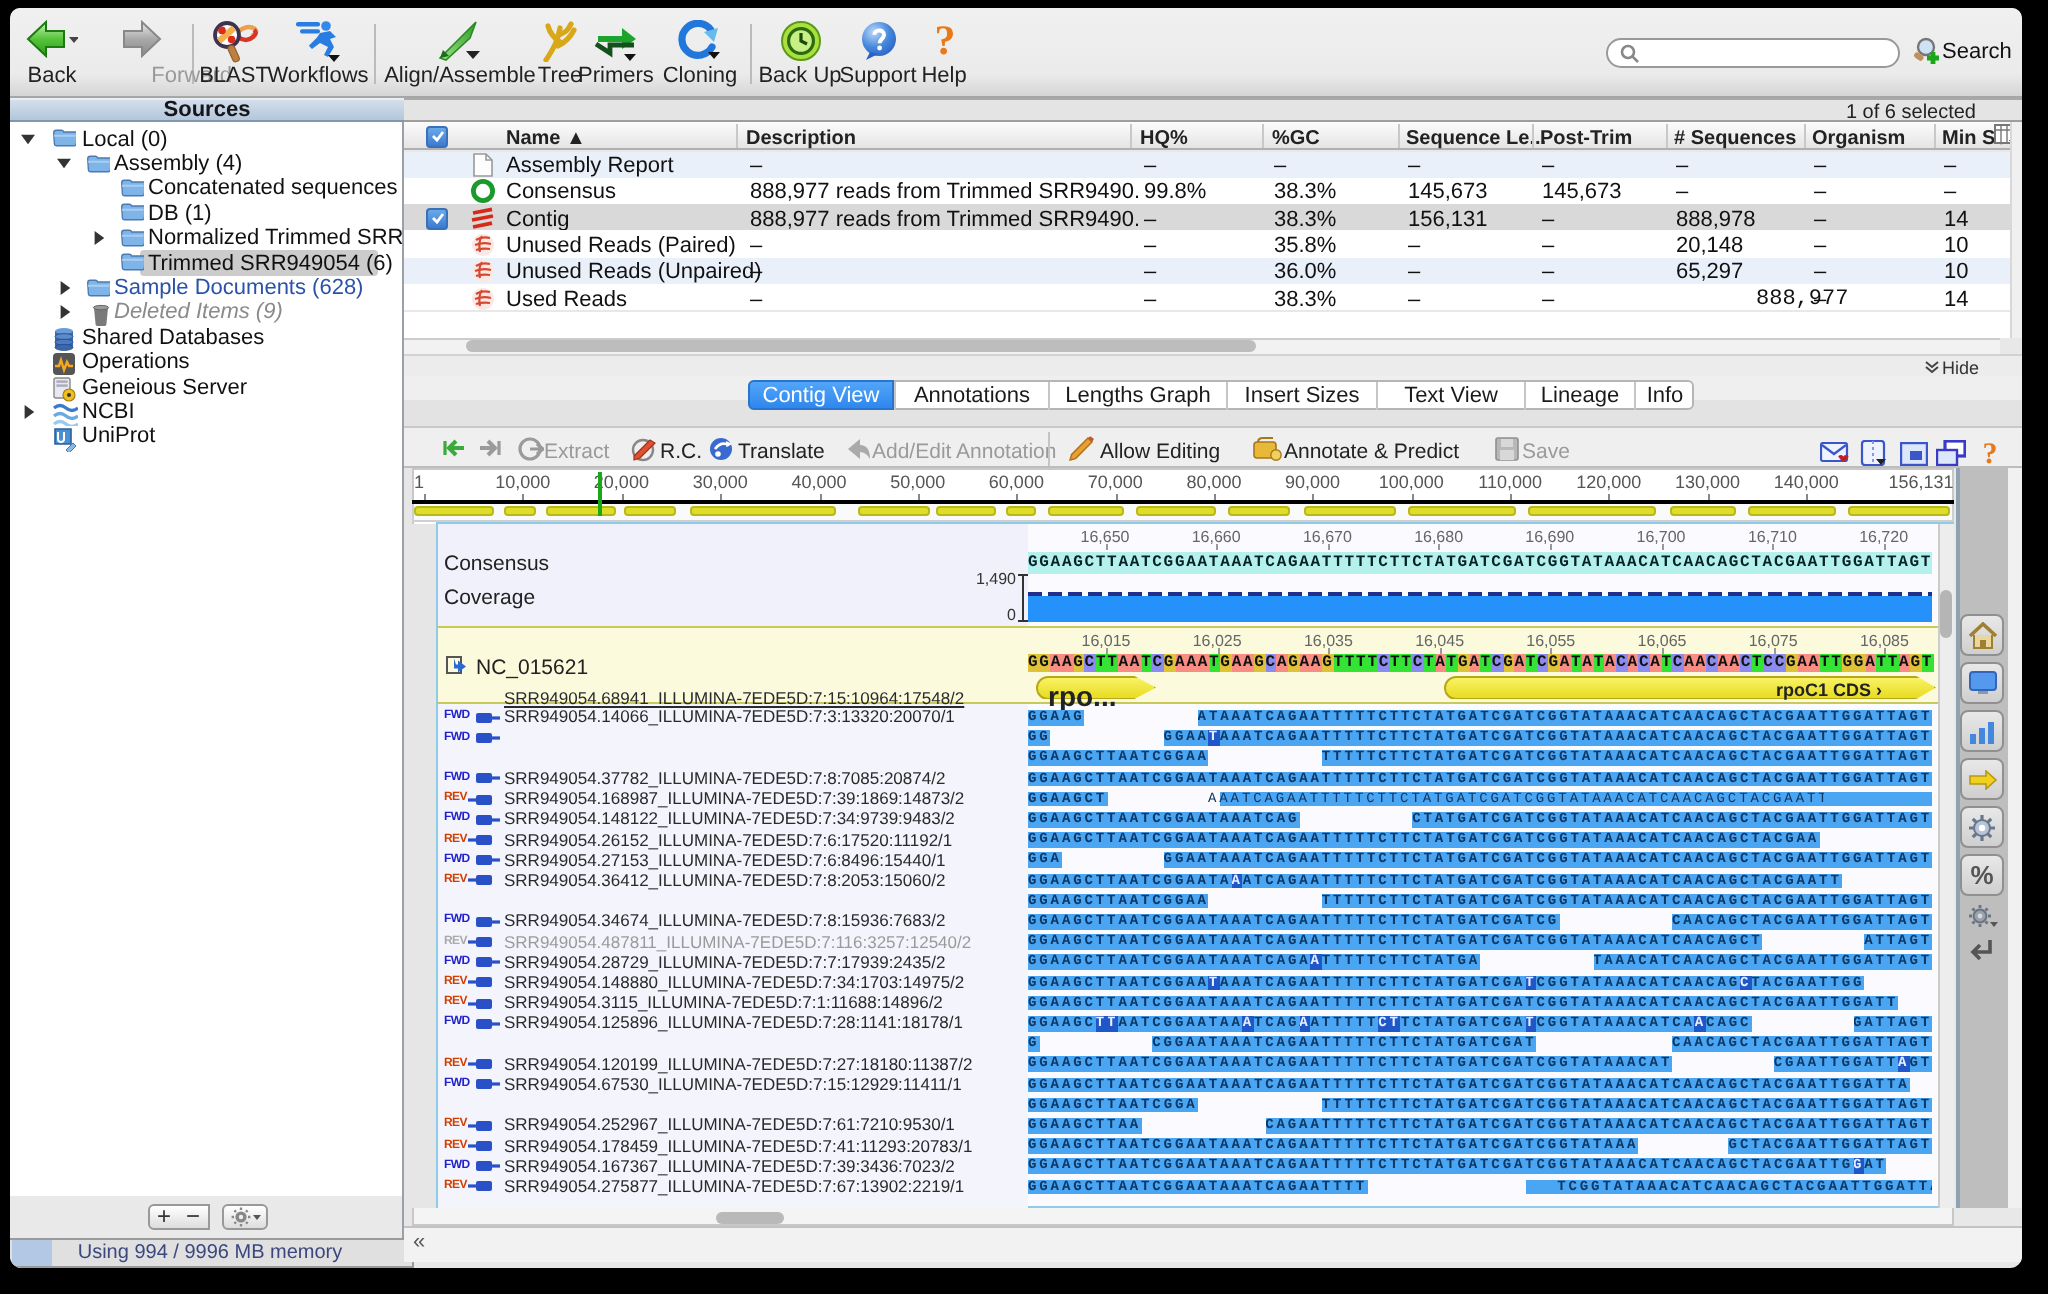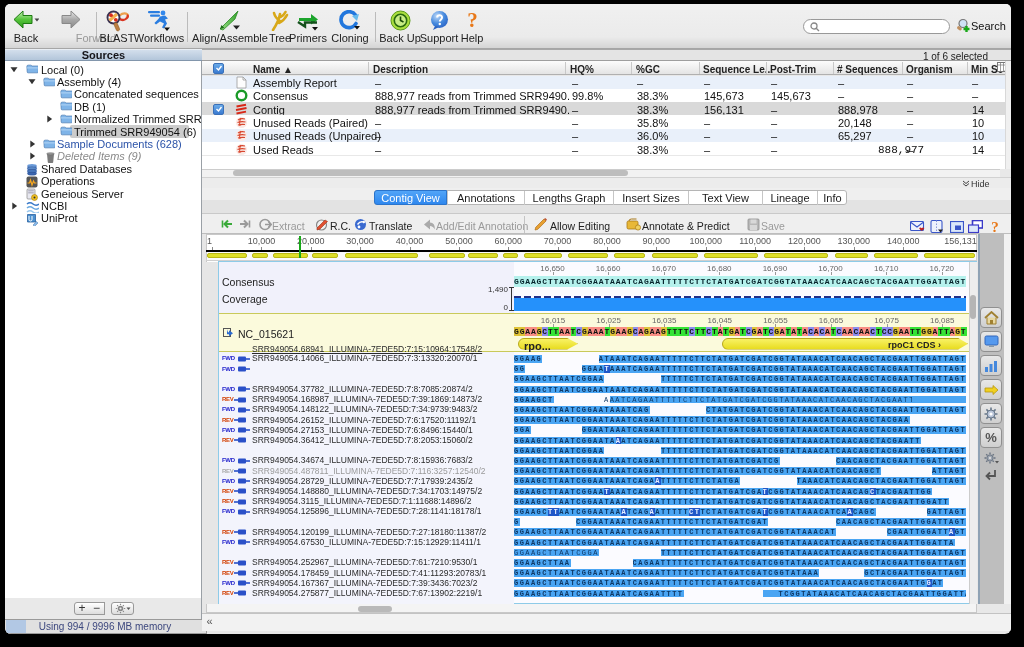--- a/index.html
+++ b/index.html
@@ -674,21 +674,21 @@
     <div class="abs" style="left:750.4px;top:312.0px;width:40.0px;height:8.0px;font-size:8px;color:#666;text-align:center;">16,055</div>
     <div class="abs" style="left:770.4px;top:320.0px;width:1.0px;height:3.0px;background:#999;"></div>
     <div class="abs" style="left:806.0px;top:312.0px;width:40.0px;height:8.0px;font-size:8px;color:#666;text-align:center;">16,065</div>
     <div class="abs" style="left:826.0px;top:320.0px;width:1.0px;height:3.0px;background:#999;"></div>
     <div class="abs" style="left:861.6px;top:312.0px;width:40.0px;height:8.0px;font-size:8px;color:#666;text-align:center;">16,075</div>
     <div class="abs" style="left:881.6px;top:320.0px;width:1.0px;height:3.0px;background:#999;"></div>
     <div class="abs" style="left:917.2px;top:312.0px;width:40.0px;height:8.0px;font-size:8px;color:#666;text-align:center;">16,085</div>
     <div class="abs" style="left:937.2px;top:320.0px;width:1.0px;height:3.0px;background:#999;"></div>
     <div class="abs seqfont" style="left:509.0px;top:322.0px;width:456.0px;height:11.0px;color:#111;font-weight:bold;line-height:11px;"><span style="background:#dfc238;">G</span><span style="background:#dfc238;">G</span><span style="background:#f98d84;">A</span><span style="background:#f98d84;">A</span><span style="background:#dfc238;">G</span><span style="background:#8c8cf0;">C</span><span style="background:#35e335;">T</span><span style="background:#35e335;">T</span><span style="background:#f98d84;">A</span><span style="background:#f98d84;">A</span><span style="background:#35e335;">T</span><span style="background:#8c8cf0;">C</span><span style="background:#dfc238;">G</span><span style="background:#f98d84;">A</span><span style="background:#f98d84;">A</span><span style="background:#f98d84;">A</span><span style="background:#35e335;">T</span><span style="background:#dfc238;">G</span><span style="background:#f98d84;">A</span><span style="background:#f98d84;">A</span><span style="background:#dfc238;">G</span><span style="background:#8c8cf0;">C</span><span style="background:#f98d84;">A</span><span style="background:#dfc238;">G</span><span style="background:#f98d84;">A</span><span style="background:#f98d84;">A</span><span style="background:#dfc238;">G</span><span style="background:#35e335;">T</span><span style="background:#35e335;">T</span><span style="background:#35e335;">T</span><span style="background:#35e335;">T</span><span style="background:#8c8cf0;">C</span><span style="background:#35e335;">T</span><span style="background:#35e335;">T</span><span style="background:#8c8cf0;">C</span><span style="background:#35e335;">T</span><span style="background:#f98d84;">A</span><span style="background:#35e335;">T</span><span style="background:#dfc238;">G</span><span style="background:#f98d84;">A</span><span style="background:#35e335;">T</span><span style="background:#8c8cf0;">C</span><span style="background:#dfc238;">G</span><span style="background:#f98d84;">A</span><span style="background:#35e335;">T</span><span style="background:#8c8cf0;">C</span><span style="background:#dfc238;">G</span><span style="background:#f98d84;">A</span><span style="background:#35e335;">T</span><span style="background:#f98d84;">A</span><span style="background:#35e335;">T</span><span style="background:#f98d84;">A</span><span style="background:#8c8cf0;">C</span><span style="background:#f98d84;">A</span><span style="background:#8c8cf0;">C</span><span style="background:#f98d84;">A</span><span style="background:#35e335;">T</span><span style="background:#8c8cf0;">C</span><span style="background:#f98d84;">A</span><span style="background:#f98d84;">A</span><span style="background:#8c8cf0;">C</span><span style="background:#f98d84;">A</span><span style="background:#f98d84;">A</span><span style="background:#8c8cf0;">C</span><span style="background:#35e335;">T</span><span style="background:#8c8cf0;">C</span><span style="background:#8c8cf0;">C</span><span style="background:#dfc238;">G</span><span style="background:#f98d84;">A</span><span style="background:#f98d84;">A</span><span style="background:#35e335;">T</span><span style="background:#35e335;">T</span><span style="background:#dfc238;">G</span><span style="background:#dfc238;">G</span><span style="background:#f98d84;">A</span><span style="background:#35e335;">T</span><span style="background:#35e335;">T</span><span style="background:#f98d84;">A</span><span style="background:#dfc238;">G</span><span style="background:#35e335;">T</span></div>
     <div class="abs" style="left:513.0px;top:334.0px;width:60.0px;height:11.5px;background:linear-gradient(#f8f265,#e8dc20);border:1px solid #b8a818;border-radius:6px 0 0 6px;clip-path:polygon(0 0,82% 0,100% 50%,82% 100%,0 100%);"></div>
-    <div class="abs" style="left:519.0px;top:335.5px;width:40.0px;height:9.0px;font-size:11px;font-weight:bold;color:#222;">rpo...</div>
+    <div class="abs" style="left:519.0px;top:335.5px;width:40.0px;height:9.0px;font-size:14px;font-weight:bold;color:#222;">rpo...</div>
     <div class="abs" style="left:717.0px;top:334.0px;width:246.0px;height:11.5px;background:linear-gradient(#f8f265,#e8dc20);border:1px solid #b8a818;border-radius:6px 0 0 6px;clip-path:polygon(0 0,96% 0,100% 50%,96% 100%,0 100%);"></div>
     <div class="abs" style="left:883.0px;top:335.5px;width:80.0px;height:9.0px;font-size:9px;font-weight:bold;color:#222;">rpoC1 CDS ›</div>
     <div class="abs" style="left:217.0px;top:351.3px;width:15.0px;height:7.0px;font-size:6px;font-weight:bold;color:#2222cc;font-stretch:condensed;line-height:7px;letter-spacing:-0.3px;">FWD</div>
     <div class="abs" style="left:232.0px;top:351.8px;width:13.0px;height:6.0px;">
       <svg width="13" height="6" viewBox="0 0 13 6">
         <rect x="1" y="0.5" width="8" height="5" rx="1" fill="#2a50c8"></rect>
         <rect x="9" y="2.2" width="4" height="1.6" fill="#2a50c8"></rect>
       </svg>
     </div>
     <div class="abs" style="left:247.0px;top:350.3px;width:262.0px;height:9.0px;font-size:8.5px;color:#2a2a2a;white-space:nowrap;overflow:hidden;line-height:9px;">SRR949054.14066_ILLUMINA-7EDE5D:7:3:13320:20070/1</div>
@@ -902,21 +902,21 @@
     <div class="abs" style="left:232.0px;top:535.4px;width:13.0px;height:6.0px;">
       <svg width="13" height="6" viewBox="0 0 13 6">
         <rect x="1" y="0.5" width="8" height="5" rx="1" fill="#2a50c8"></rect>
         <rect x="9" y="2.2" width="4" height="1.6" fill="#2a50c8"></rect>
       </svg>
     </div>
     <div class="abs" style="left:247.0px;top:533.9px;width:262.0px;height:9.0px;font-size:8.5px;color:#2a2a2a;white-space:nowrap;overflow:hidden;line-height:9px;">SRR949054.67530_ILLUMINA-7EDE5D:7:15:12929:11411/1</div>
     <div class="abs" style="left:509.0px;top:534.5px;width:440.7px;height:7.8px;background:#4aa5f3;"></div>
     <div class="abs rdfont" style="left:509.0px;top:534.6px;width:440.7px;height:7.6px;color:#0e3763;font-weight:bold;">GGAAGCTTAATCGGAATAAATCAGAATTTTTCTTCTATGATCGATCGGTATAAACATCAACAGCTACGAATTGGATTA</div>
     <div class="abs" style="left:509.0px;top:544.7px;width:84.8px;height:7.8px;background:#4aa5f3;"></div>
-    <div class="abs rdfont" style="left:509.0px;top:544.8px;width:84.8px;height:7.6px;color:#0e3763;font-weight:normal;text-align:center;">GGAAGCTTAATCGGA</div>
+    <div class="abs rdfont" style="left:509.0px;top:544.8px;width:84.8px;height:7.6px;color:#0e3763;font-weight:bold;text-align:center;">GGAAGCTTAATCGGA</div>
     <div class="abs" style="left:655.9px;top:544.7px;width:305.1px;height:7.8px;background:#4aa5f3;"></div>
     <div class="abs rdfont" style="left:655.9px;top:544.8px;width:305.1px;height:7.6px;color:#0e3763;font-weight:bold;">TTTTTCTTCTATGATCGATCGGTATAAACATCAACAGCTACGAATTGGATTAGT</div>
     <div class="abs" style="left:217.0px;top:555.3px;width:15.0px;height:7.0px;font-size:6px;font-weight:bold;color:#d23e00;font-stretch:condensed;line-height:7px;letter-spacing:-0.3px;">REV</div>
     <div class="abs" style="left:228.5px;top:555.8px;width:13.0px;height:6.0px;">
       <svg width="13" height="6" viewBox="0 0 13 6">
         <rect x="4" y="0.5" width="8" height="5" rx="1" fill="#2a50c8"></rect>
         <rect x="0" y="2.2" width="4" height="1.6" fill="#2a50c8"></rect>
       </svg>
     </div>
     <div class="abs" style="left:247.0px;top:554.3px;width:262.0px;height:9.0px;font-size:8.5px;color:#2a2a2a;white-space:nowrap;overflow:hidden;line-height:9px;">SRR949054.252967_ILLUMINA-7EDE5D:7:61:7210:9530/1</div>

